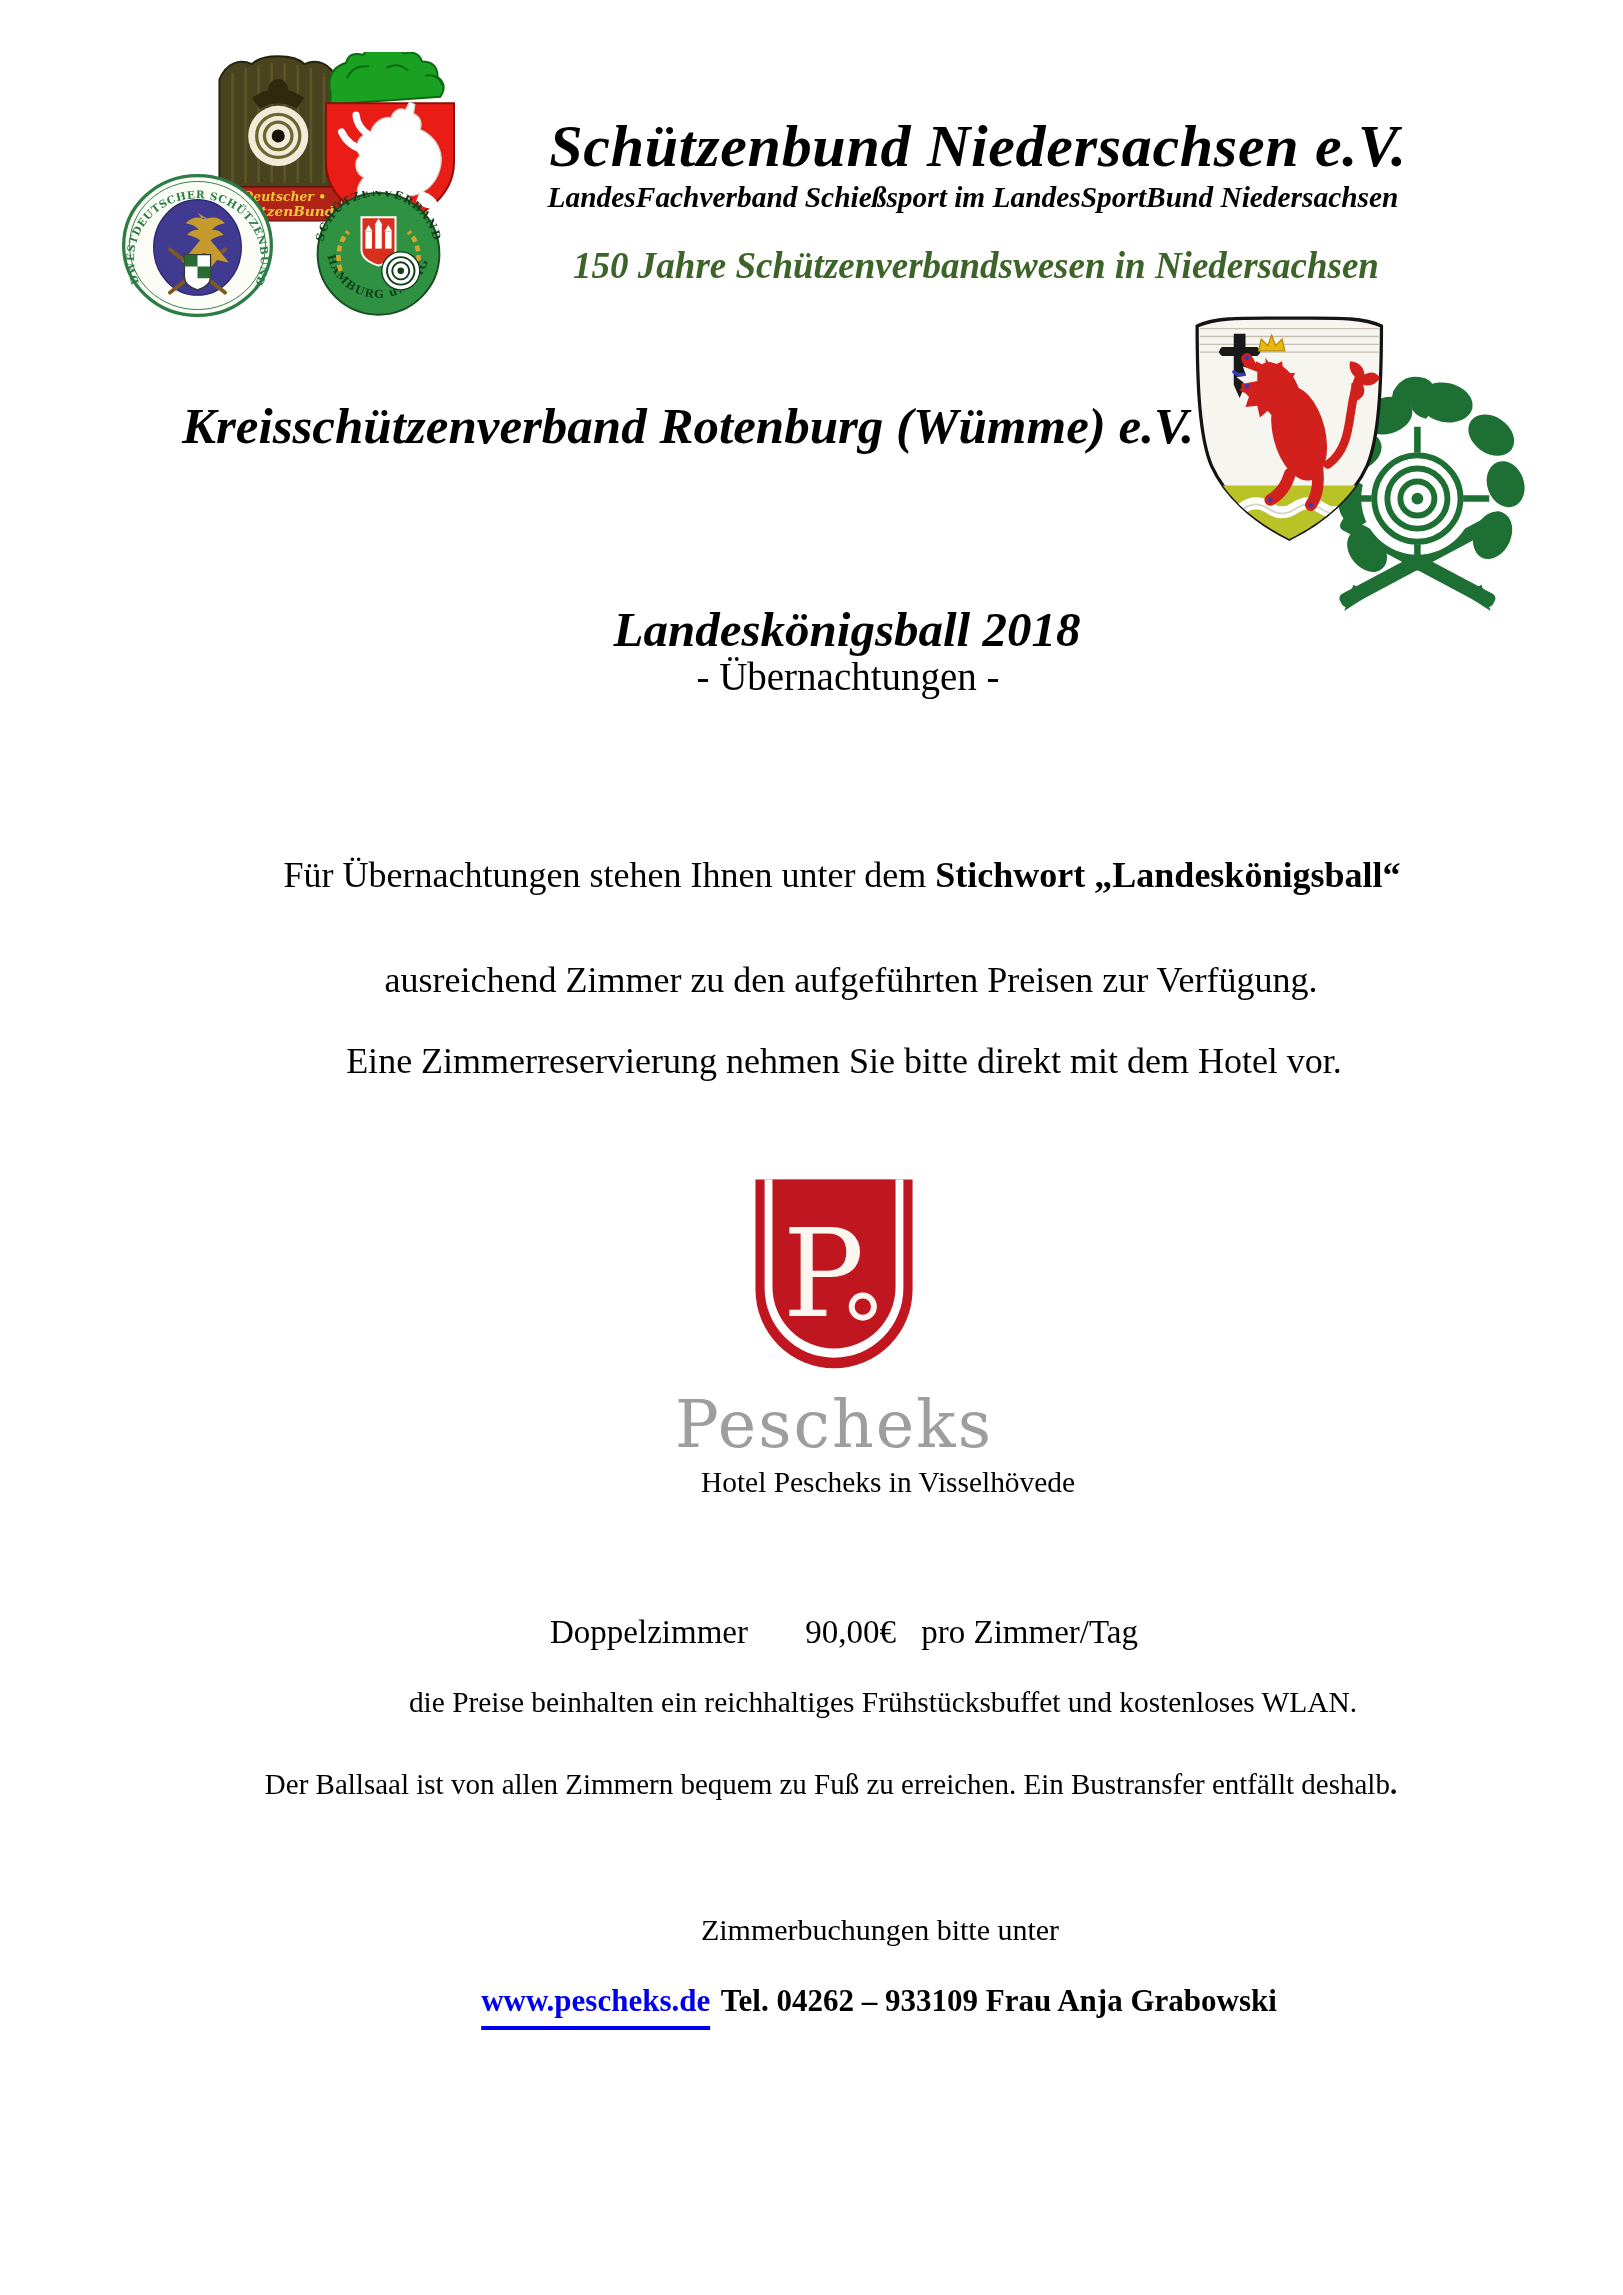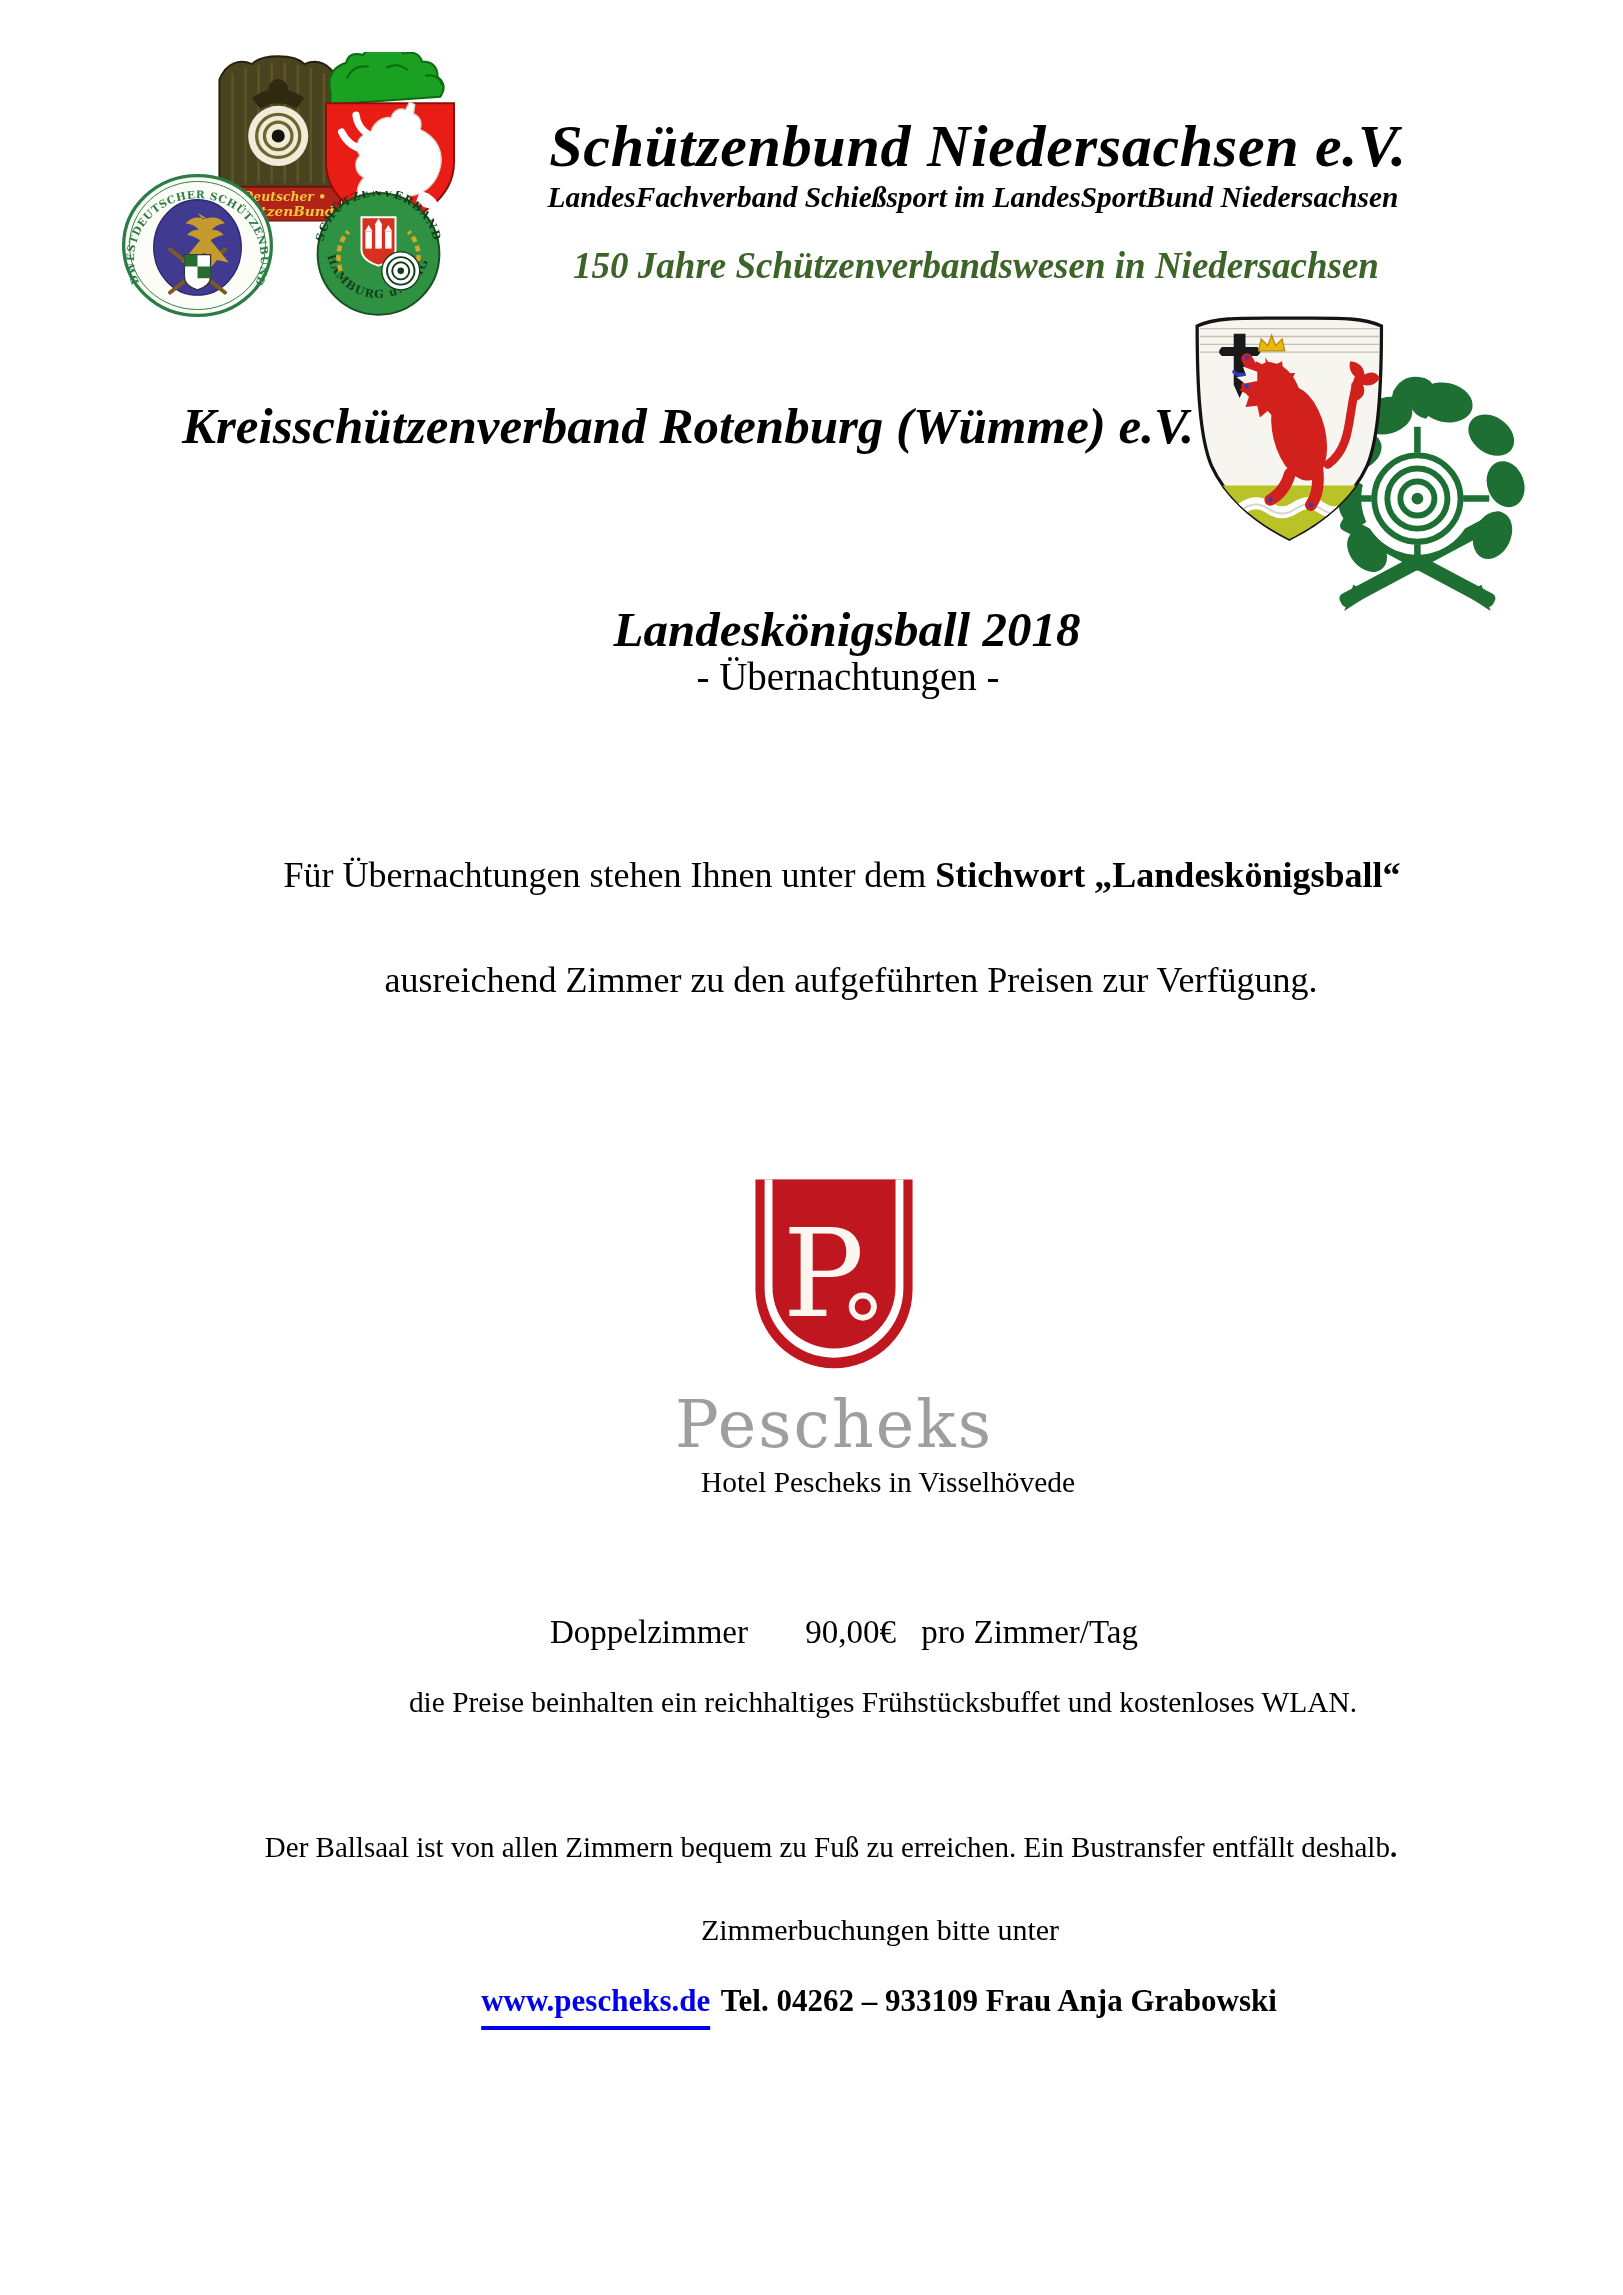--- a/index.html
+++ b/index.html
@@ -27,21 +27,21 @@
   .wordmark { top:1389px; left:834px; font-family:"DejaVu Serif",serif; font-size:65px;
               color:#9e9e9e; letter-spacing:2px; }
   .hotelname { top:1466px; left:888px; font-size:29.4px; }
 
   .room-row { position:absolute; left:550px; font-size:33px; white-space:nowrap; }
   .room-row .rtype  { display:inline-block; width:247px; }
   .room-row .rprice { margin-right:17px; }
   .row1 { top:1538px; } .row2 { top:1614px; }
 
   .includes { top:1686px; left:883px; font-size:29.4px; }
-  .ballsaal { top:1832px; left:831px; font-size:29px; }
+  .ballsaal { top:1769px; left:831px; font-size:29px; }
   .bold-period { font-weight:bold; }
   .booking  { top:1913px; left:880px; font-size:30px; }
   .linkline { top:1984px; left:879px; font-size:31px; font-weight:bold; }
   .weblink  { color:#0000ee; text-decoration:none; display:inline-block;
               border-bottom:4.6px solid #0000ee; padding-bottom:8px; margin-right:10.5px; }
   svg text { font-family:"DejaVu Serif","Liberation Serif",serif; }
 </style>
 </head>
 <body>
 
@@ -184,20 +184,21 @@
     </g>
   </svg>
 
   <div class="kreis bi">Kreisschützenverband Rotenburg (Wümme) e.V.</div>
 
   <div class="cline bi event-title">Landeskönigsball 2018</div>
   <div class="cline event-sub">- Übernachtungen -</div>
 
   <div class="cline p-intro p1"><span>Für Übernachtungen stehen Ihnen unter dem </span><b>Stichwort „Landeskönigsball“</b></div>
   <div class="cline p-intro p2">ausreichend Zimmer zu den aufgeführten Preisen zur Verfügung.</div>
+  <div class="cline p-intro p3">Eine Zimmerreservierung nehmen Sie bitte direkt mit dem Hotel vor.</div>
 
   <svg class="abs" style="left:750px;top:1177px" width="168" height="199" viewBox="0 0 256 304">
     <path d="M8,4 H248 V172 A120,120 0 0 1 8,172 Z" fill="#bf161f"></path>
     <path d="M22,4 H234 V170 A106,106 0 0 1 22,170 Z" fill="#ffffff"></path>
     <path d="M34,4 H222 V168 A94,94 0 0 1 34,168 Z" fill="#bf161f"></path>
     <text x="112" y="212" text-anchor="middle" font-size="185" fill="#fbf6f0" font-family="'DejaVu Serif',serif">P</text>
     <circle cx="172" cy="198" r="17" fill="none" stroke="#fbf6f0" stroke-width="9"></circle>
   </svg>
   <div class="cline wordmark">Pescheks</div>
 

